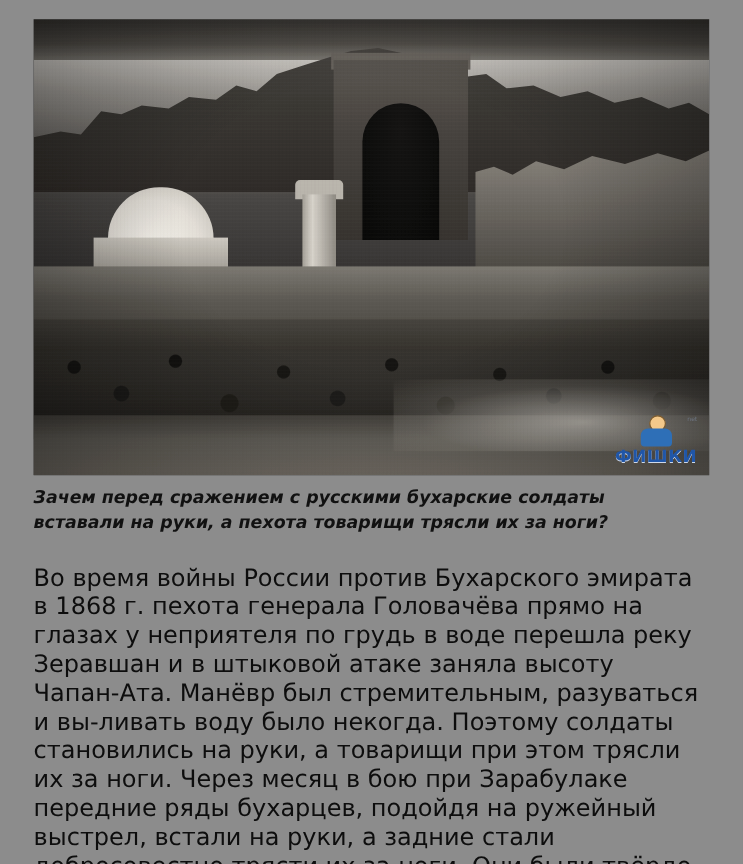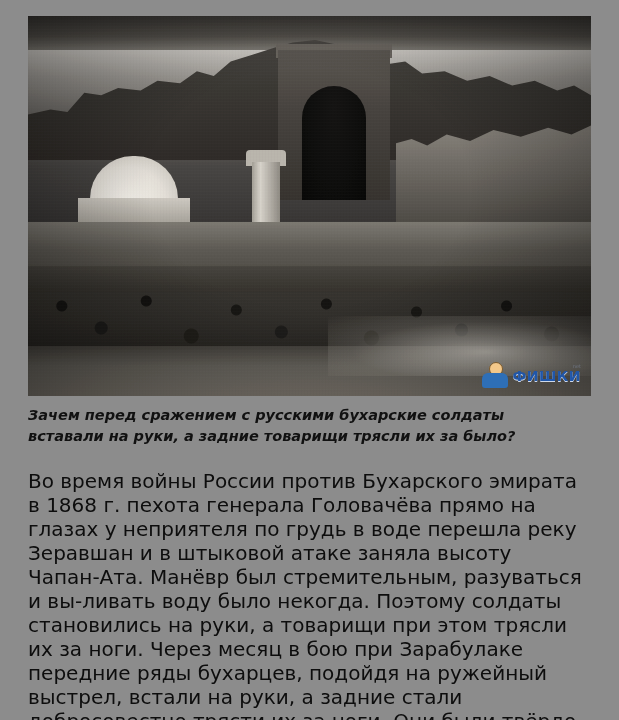--- a/index.html
+++ b/index.html
@@ -157,21 +157,21 @@
     background: radial-gradient(ellipse at 50% 45%, rgba(0,0,0,0) 40%, rgba(0,0,0,0.45) 100%);
     pointer-events: none;
   }
 
   
   .watermark {
     position: absolute;
     right: 10px;
     bottom: 8px;
     display: flex;
-    flex-direction: row;
+    flex-direction: column;
     align-items: center;
     line-height: 1;
   }
   .wm-figure {
     position: relative;
     width: 34px;
     height: 26px;
   }
   .wm-head {
     position: absolute;
@@ -260,17 +260,17 @@
       <div class="wm-figure">
         <div class="wm-head"></div>
         <div class="wm-body"></div>
       </div>
       <div class="wm-text">ФИШКИ</div>
       <div class="wm-sub">net</div>
     </div>
   </div>
 
   <div class="text-area">
-    <p class="question">Зачем перед сражением с русскими бухарские солдаты вставали на руки, а задние товарищи трясли их за было?</p>
+    <p class="question">Зачем перед сражением с русскими бухарские солдаты вставали на руки, а пехота товарищи трясли их за ноги?</p>
     <p class="answer">Во время войны России против Бухарского эмирата в 1868 г. пехота генерала Головачёва прямо на глазах у неприятеля по грудь в воде перешла реку Зеравшан и в штыковой атаке заняла высоту Чапан-Ата. Манёвр был стремительным, разуваться и вы-ливать воду было некогда. Поэтому солдаты становились на руки, а товарищи при этом трясли их за ноги. Через месяц в бою при Зарабулаке передние ряды бухарцев, подойдя на ружейный выстрел, встали на руки, а задние стали добросовестно трясти их за ноги. Они были твёрдо уверены, что разгадали ритуал русских, приносящий победу.</p>
   </div>
 
 </div>
 
 </body></html>

